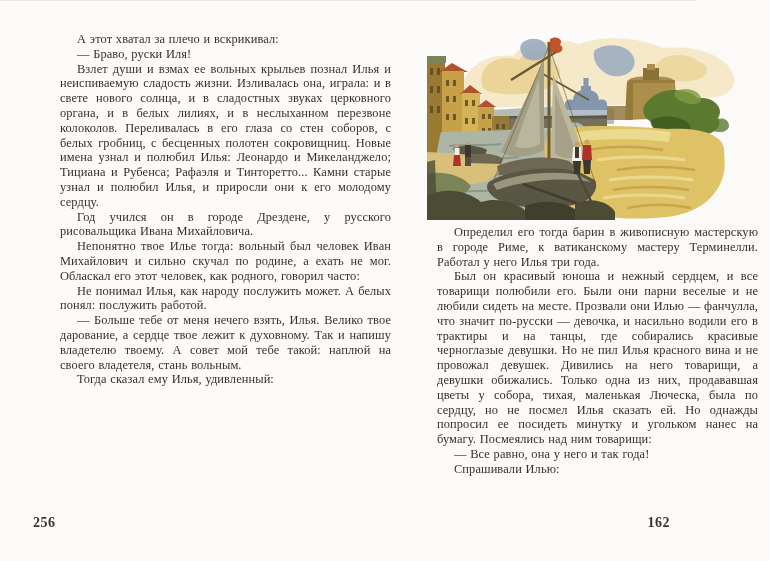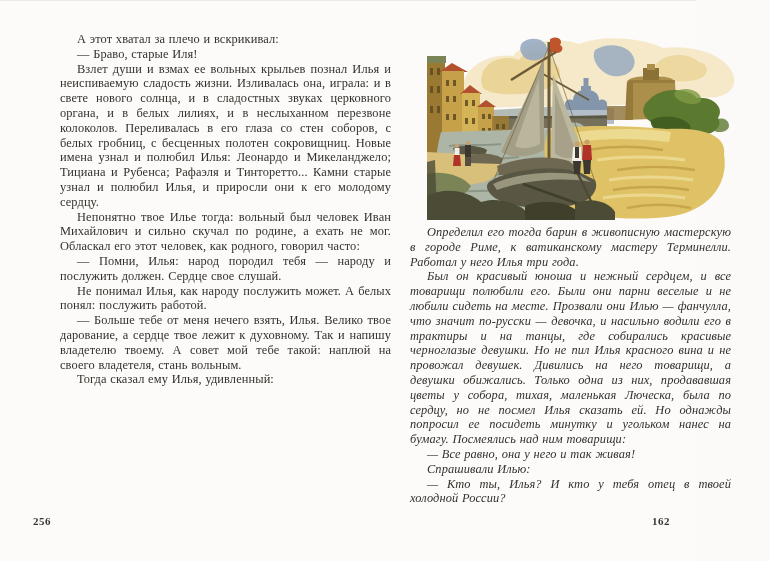--- a/index.html
+++ b/index.html
@@ -17,45 +17,45 @@
   }
   .text-block {
     text-align:justify;
     font-size:12.4px;
     line-height:14.8px;
     letter-spacing:0.1px;
     word-spacing:0.5px;
   }
   .text-block p { margin:0; text-indent:17px; }
   .left-text  { position:absolute; left:60px;  top:31px;  width:331px; }
-  .right-text { position:absolute; left:410px; top:224px; width:321px;font-style:italic; }
+  .right-text { position:absolute; left:437px; top:224px; width:321px; }
   .illustration {
     position:absolute; left:427px; top:33px;
     width:318px; height:186px; margin:0;
   }
   .illustration svg { display:block; }
   .page-number {
-    position:absolute; font-size:11px; font-weight:bold;
+    position:absolute; font-size:14px; font-weight:bold;
     color:#3a3631; letter-spacing:0.5px;
   }
   .pn-left  { left:33px;  top:514px; }
   .pn-right { right:26px; top:514px; }
 </style>
 </head>
 <body>
 
 <div class="spread">
 
   <section>
     <div class="text-block left-text">
         <p>А этот хватал за плечо и вскрикивал:</p>
-        <p>— Браво, старые Иля!</p>
+        <p>— Браво, руски Иля!</p>
         <p>Взлет души и взмах ее вольных крыльев познал Илья и неиспиваемую сладость жизни. Изливалась она, играла: и в свете нового солнца, и в сладостных звуках церковного органа, и в белых лилиях, и в неслыханном перезвоне колоколов. Переливалась в его глаза со стен соборов, с белых гробниц, с бесценных полотен сокровищниц. Новые имена узнал и полюбил Илья: Леонардо и Микеланджело; Тициана и Рубенса; Рафаэля и Тинторетто... Камни старые узнал и полюбил Илья, и приросли они к его молодому сердцу.</p>
+        <p>Год учился он в городе Дрездене, у русского рисовальщика Ивана Михайловича.</p>
         <p>Непонятно твое Илье тогда: вольный был человек Иван Михайлович и сильно скучал по родине, а ехать не мог. Обласкал его этот человек, как родного, говорил часто:</p>
-        <p>— Помни, Илья: народ породил тебя — народу и послужить должен. Сердце свое слушай.</p>
         <p>Не понимал Илья, как народу послужить может. А белых понял: послужить работой.</p>
         <p>— Больше тебе от меня нечего взять, Илья. Велико твое дарование, а сердце твое лежит к духовному. Так и напишу владетелю твоему. А совет мой тебе такой: наплюй на своего владетеля, стань вольным.</p>
         <p>Тогда сказал ему Илья, удивленный:</p>
       </div>
     <div class="page-number pn-left">256</div>
   </section>
 
   <section>
 
     <figure class="illustration">
@@ -219,20 +219,19 @@
           <path fill="var(--ill-rock_dark,#4c4c36)" d="M0,162 C20,152 42,158 54,168 C72,162 92,170 100,178 L100,186 L0,186 Z"></path>
           <path fill="#3f3f2c" d="M98,172 C118,164 140,168 152,178 L152,186 L98,186 Z"></path>
           <path fill="var(--ill-rock_dark,#4c4c36)" d="M148,170 C164,162 182,168 188,178 L188,186 L148,186 Z"></path>
         </g>
       </svg>
     </figure>
 
     <div class="text-block right-text">
         <p>Определил его тогда барин в живописную мастерскую в городе Риме, к ватиканскому мастеру Терминелли. Работал у него Илья три года.</p>
         <p>Был он красивый юноша и нежный сердцем, и все товарищи полюбили его. Были они парни веселые и не любили сидеть на месте. Прозвали они Илью — фанчулла, что значит по-русски — девочка, и насильно водили его в трактиры и на танцы, где собирались красивые черноглазые девушки. Но не пил Илья красного вина и не провожал девушек. Дивились на него товарищи, а девушки обижались. Только одна из них, продававшая цветы у собора, тихая, маленькая Люческа, была по сердцу, но не посмел Илья сказать ей. Но однажды попросил ее посидеть минутку и угольком нанес на бумагу. Посмеялись над ним товарищи:</p>
-        <p>— Все равно, она у него и так живая!</p>
+        <p>— Все равно, она у него и так года!</p>
         <p>Спрашивали Илью:</p>
-        <p>— Кто ты, Илья? И кто у тебя отец в твоей холодной России?</p>
       </div>
     <div class="page-number pn-right">162</div>
   </section>
 
 </div>
 
 </body></html>

